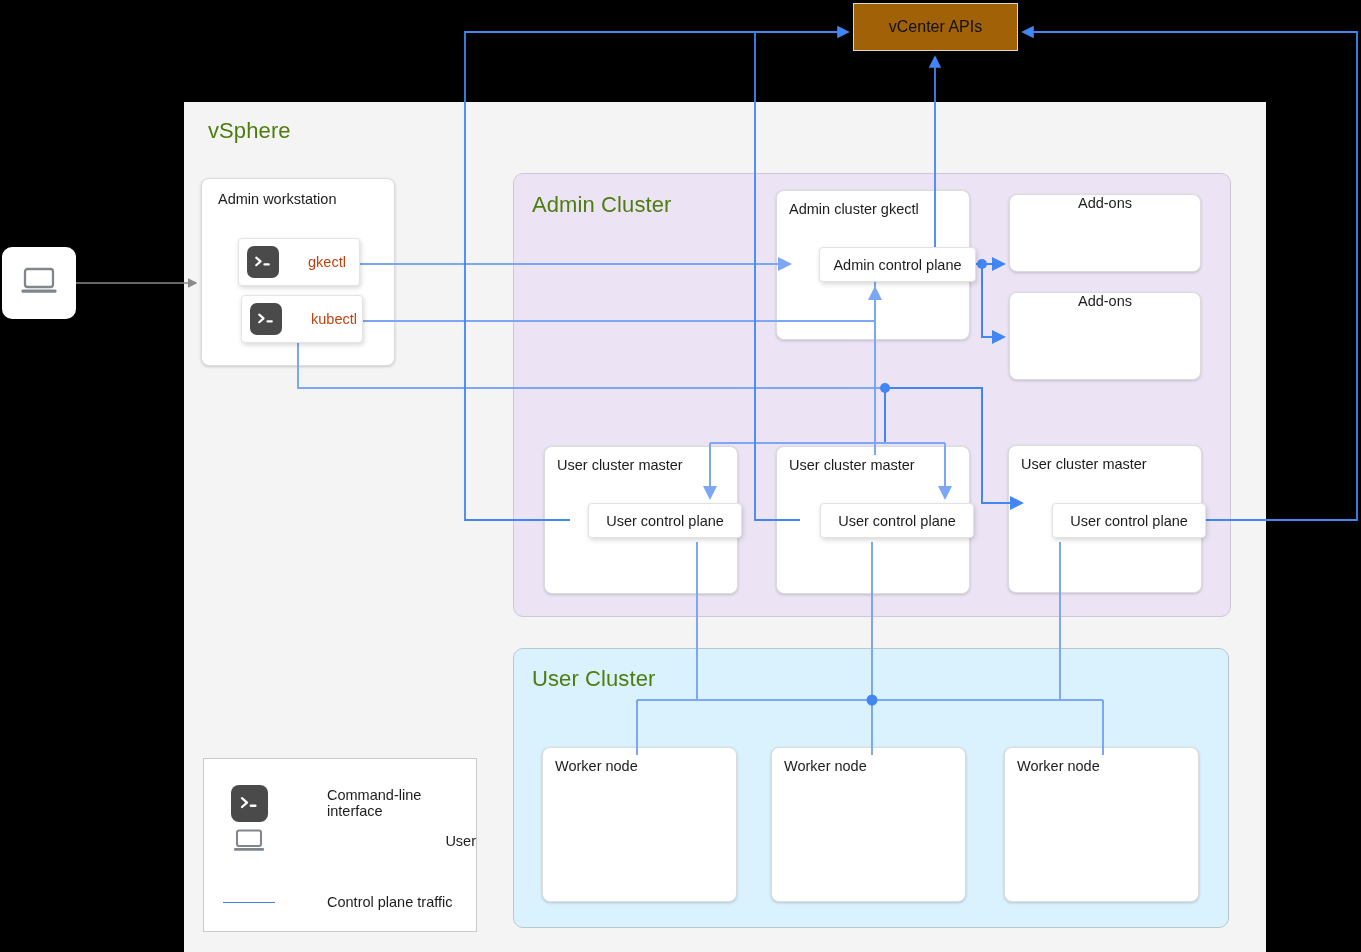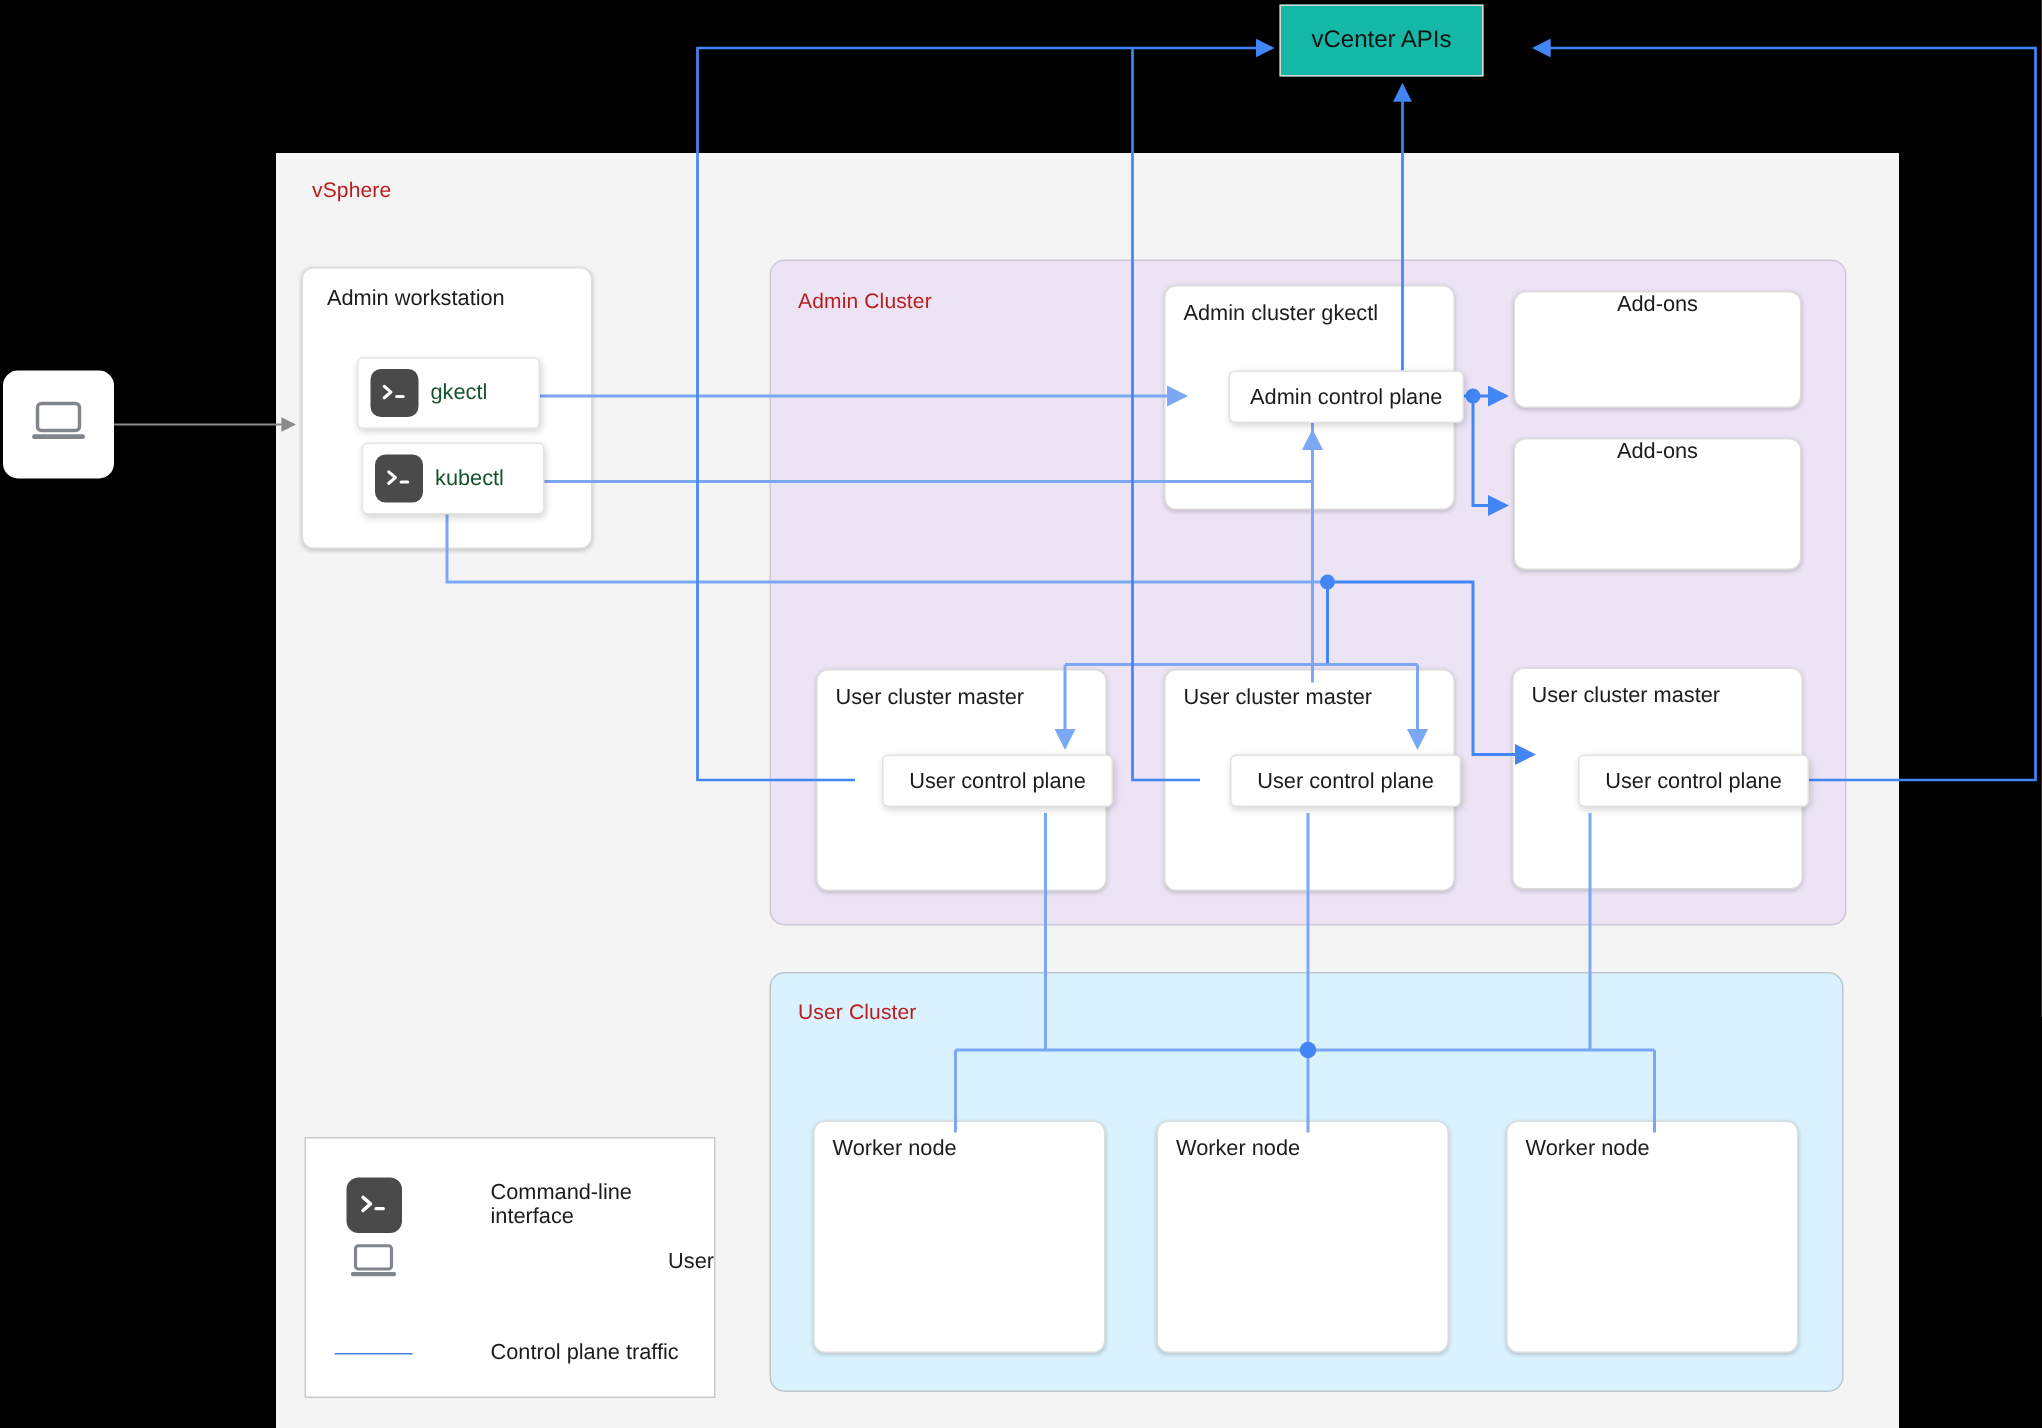--- a/index.html
+++ b/index.html
@@ -28,22 +28,22 @@
   }
   
   #vsphere {
     left: 184px; top: 102px;
     width: 1082px; height: 850px;
     background: #f4f4f4;
     z-index: 1;
   }
   .region-title {
     position: absolute;
-    color: #b91c1c;
-    font-size: 14px;
+    color: #4d7c0f;
+    font-size: 22px;
     letter-spacing: 0.1px;
   }
   
   #admin-cluster {
     left: 513px; top: 173px;
     width: 718px; height: 444px;
     background: #ece4f5;
     border: 1px solid #cfc6d8;
     border-radius: 10px;
     z-index: 2;
@@ -93,22 +93,22 @@
     color: #1c1c1c;
     box-sizing: border-box;
     z-index: 6;
     white-space: nowrap;
     margin-left: 24px;
   }
   
   #vcenter {
     position: absolute;
     left: 853px; top: 3px;
-    width: 136px; height: 48px;
-    background: #14b8a6;
+    width: 165px; height: 48px;
+    background: #a16207;
     border: 1px solid #d6d6d6;
     display: flex;
     align-items: center;
     justify-content: center;
     font-size: 16px;
     color: #111;
     z-index: 7;
     box-sizing: border-box;
   }
   
@@ -140,23 +140,23 @@
     width: 32px; height: 32px;
     margin-left: 8px;
     background: #4a4a4a;
     border-radius: 7px;
     display: flex;
     align-items: center;
     justify-content: center;
     flex: 0 0 auto;
   }
   .cli-label {
-    margin-left: 8px;
-    font-size: 14.5px;
-    color: #14532d;
+    margin-left: 29px;
+    font-size: 14.5px;
+    color: #c2410c;
   }
   
   #legend-title {
     position: absolute;
     left: 203px; top: 726px;
     font-size: 19px;
     color: #1c1c1c;
   }
   #legend-box {
     position: absolute;

